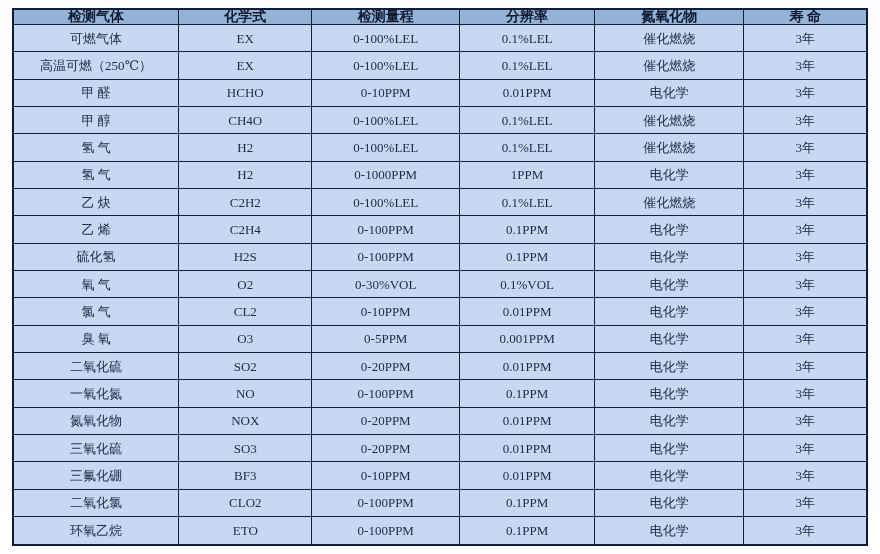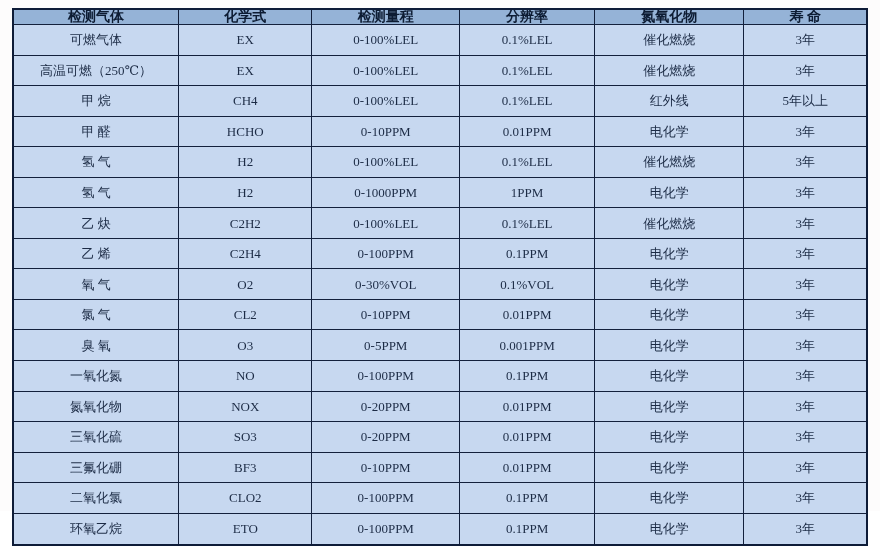--- a/index.html
+++ b/index.html
@@ -89,33 +89,33 @@
         </tr>
         <tr>
           <td>高温可燃（250℃）</td>
           <td>EX</td>
           <td>0-100%LEL</td>
           <td>0.1%LEL</td>
           <td>催化燃烧</td>
           <td>3年</td>
         </tr>
         <tr>
-          <td>甲 烷</td>
-          <td>CH4</td>
-          <td>0-100%LEL</td>
-          <td>0.1%LEL</td>
-          <td>红外线</td>
-          <td>5年以上</td>
-        </tr>
-        <tr>
           <td>甲 醛</td>
           <td>HCHO</td>
           <td>0-10PPM</td>
           <td>0.01PPM</td>
           <td>电化学</td>
+          <td>3年</td>
+        </tr>
+        <tr>
+          <td>甲 醇</td>
+          <td>CH4O</td>
+          <td>0-100%LEL</td>
+          <td>0.1%LEL</td>
+          <td>催化燃烧</td>
           <td>3年</td>
         </tr>
         <tr>
           <td>氢 气</td>
           <td>H2</td>
           <td>0-100%LEL</td>
           <td>0.1%LEL</td>
           <td>催化燃烧</td>
           <td>3年</td>
         </tr>
@@ -137,40 +137,56 @@
         </tr>
         <tr>
           <td>乙 烯</td>
           <td>C2H4</td>
           <td>0-100PPM</td>
           <td>0.1PPM</td>
           <td>电化学</td>
           <td>3年</td>
         </tr>
         <tr>
+          <td>硫化氢</td>
+          <td>H2S</td>
+          <td>0-100PPM</td>
+          <td>0.1PPM</td>
+          <td>电化学</td>
+          <td>3年</td>
+        </tr>
+        <tr>
           <td>氧 气</td>
           <td>O2</td>
           <td>0-30%VOL</td>
           <td>0.1%VOL</td>
           <td>电化学</td>
           <td>3年</td>
         </tr>
         <tr>
           <td>氯 气</td>
           <td>CL2</td>
           <td>0-10PPM</td>
           <td>0.01PPM</td>
           <td>电化学</td>
           <td>3年</td>
         </tr>
         <tr>
           <td>臭 氧</td>
           <td>O3</td>
           <td>0-5PPM</td>
           <td>0.001PPM</td>
+          <td>电化学</td>
+          <td>3年</td>
+        </tr>
+        <tr>
+          <td>二氧化硫</td>
+          <td>SO2</td>
+          <td>0-20PPM</td>
+          <td>0.01PPM</td>
           <td>电化学</td>
           <td>3年</td>
         </tr>
         <tr>
           <td>一氧化氮</td>
           <td>NO</td>
           <td>0-100PPM</td>
           <td>0.1PPM</td>
           <td>电化学</td>
           <td>3年</td>

